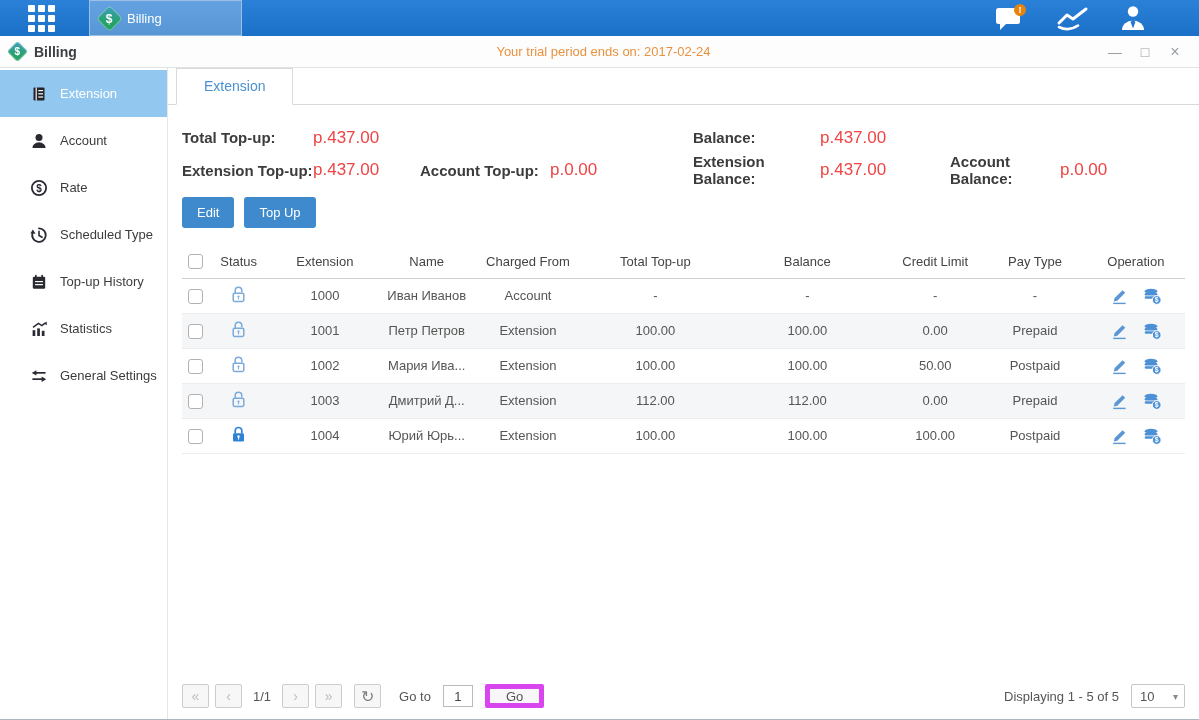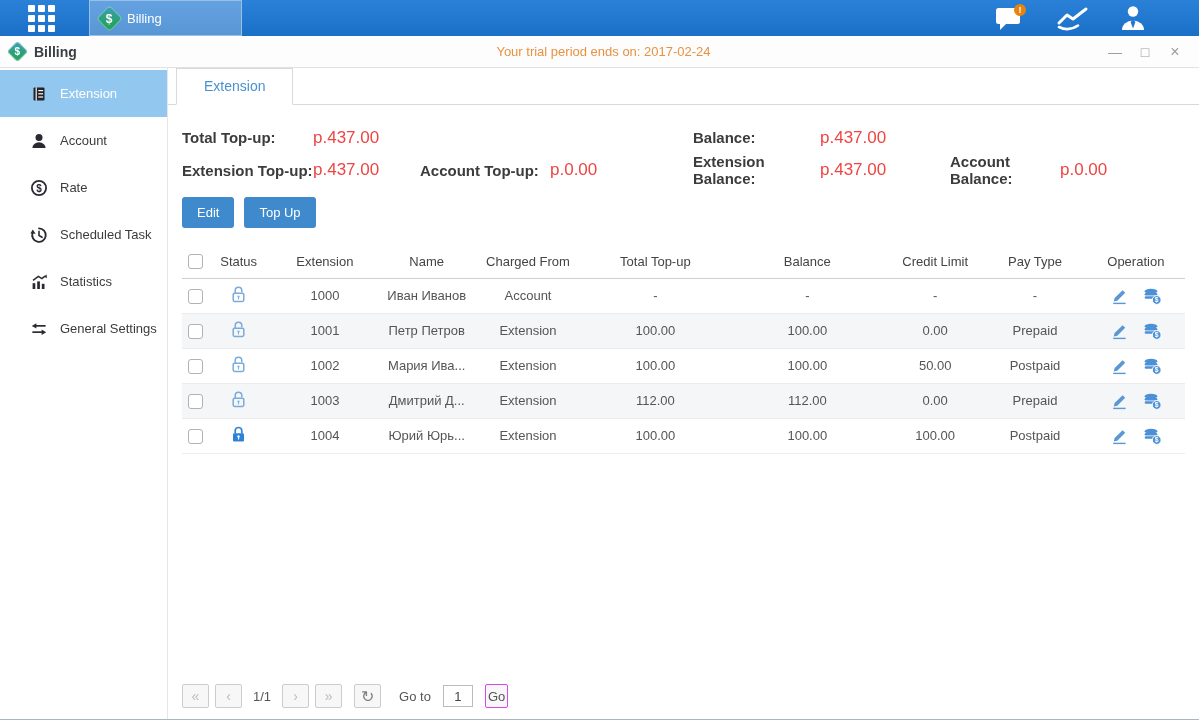--- a/index.html
+++ b/index.html
@@ -69,21 +69,21 @@
   
   .footer { display:flex; align-items:center; justify-content:space-between; padding:0 14px 11px; flex-shrink:0; }
   .pager { display:flex; align-items:center; gap:6px; }
   .pg-btn { width:27px; height:24px; background:#f7f7f7; border:1px solid #ccc; border-radius:2px;
             color:#bcbcbc; font-size:14px; display:flex; align-items:center; justify-content:center; cursor:pointer; }
   .pg-btn.refresh { color:#7f7f7f; font-size:16px; margin-left:6px; }
   .page-label { font-size:13px; color:#555; margin:0 5px; }
   .goto-label { font-size:13px; color:#555; margin-left:12px; margin-right:6px; }
   .goto-input { width:30px; height:22px; border:1px solid #bbb; font-size:13px; text-align:center;
                 font-family:"Liberation Sans",sans-serif; color:#444; }
-  .go-btn { height:24px; padding:0 2px; background:#f7f7f7; border:1px solid #d946ef; border-radius:2px;
+  .go-btn { height:24px; padding:0 16px; background:#f7f7f7; border:5px solid #d946ef; border-radius:2px;
             font-size:13px; color:#555; cursor:pointer; margin-left:6px; font-family:"Liberation Sans",sans-serif; }
   .footer-right { display:flex; align-items:center; gap:12px; }
   .displaying { font-size:13px; color:#555; }
   .pagesize { width:54px; height:24px; border:1px solid #c6c6c6; border-radius:2px; background:#fff;
               display:flex; align-items:center; cursor:pointer; }
   .pagesize .val { font-size:13px; color:#555; padding-left:8px; }
   .pagesize .arr { margin-left:auto; padding-right:6px; color:#8a8a8a; font-size:10px; }
 </style>
 </head>
 <body>
@@ -168,21 +168,31 @@
           <text x="9" y="12.6" text-anchor="middle" font-size="10" font-weight="bold" fill="#2a2a33">$</text>
         </svg>
         <span>Rate</span>
       </div>
       <div class="side-item">
         <svg width="18" height="18" viewBox="0 0 18 18">
           <path d="M9 2.3 a6.8 6.8 0 1 1 -6.4 4.4" fill="none" stroke="#2a2a33" stroke-width="1.8" stroke-linecap="round"></path>
           <polygon points="0.4,7.4 5.6,7.8 2.8,3.5" fill="#2a2a33"></polygon>
           <path d="M9 5.4 V9.5 L12.1 11.3" fill="none" stroke="#2a2a33" stroke-width="1.6" stroke-linecap="round"></path>
         </svg>
-        <span>Scheduled Task</span>
+        <span>Scheduled Type</span>
+      </div>
+      <div class="side-item">
+        <svg width="18" height="18" viewBox="0 0 18 18">
+          <rect x="2.8" y="3.8" width="12.4" height="12" rx="1.2" fill="#2a2a33"></rect>
+          <rect x="5" y="1.8" width="1.7" height="3.6" rx="0.8" fill="#2a2a33"></rect>
+          <rect x="11.3" y="1.8" width="1.7" height="3.6" rx="0.8" fill="#2a2a33"></rect>
+          <rect x="5.1" y="8" width="7.8" height="1.2" fill="#fff"></rect>
+          <rect x="5.1" y="11" width="7.8" height="1.2" fill="#fff"></rect>
+        </svg>
+        <span>Top-up History</span>
       </div>
       <div class="side-item">
         <svg width="18" height="18" viewBox="0 0 18 18">
           <rect x="2.6" y="10.2" width="2.7" height="5.8" fill="#2a2a33"></rect>
           <rect x="7.2" y="8.4" width="2.7" height="7.6" fill="#2a2a33"></rect>
           <rect x="11.8" y="10.8" width="2.7" height="5.2" fill="#2a2a33"></rect>
           <path d="M3 7.4 L8.4 3.4 L11.9 5.6 L15 3.2" fill="none" stroke="#2a2a33" stroke-width="1.5"></path>
           <polygon points="16.6,1.6 16.9,5.2 13.9,3.4" fill="#2a2a33"></polygon>
         </svg>
         <span>Statistics</span>
@@ -446,17 +456,24 @@
           <span class="pg-btn">«</span>
           <span class="pg-btn">‹</span>
           <span class="page-label">1/1</span>
           <span class="pg-btn">›</span>
           <span class="pg-btn">»</span>
           <span class="pg-btn refresh">↻</span>
           <span class="goto-label">Go to</span>
           <input class="goto-input" value="1" style="">
           <button class="go-btn">Go</button>
         </div>
+        <div class="footer-right">
+          <span class="displaying">Displaying 1 - 5 of 5</span>
+          <div class="pagesize">
+            <span class="val">10</span>
+            <span class="arr">▾</span>
+          </div>
+        </div>
       </div>
 
     </div>
   </div>
 </div>
 
 </body></html>

